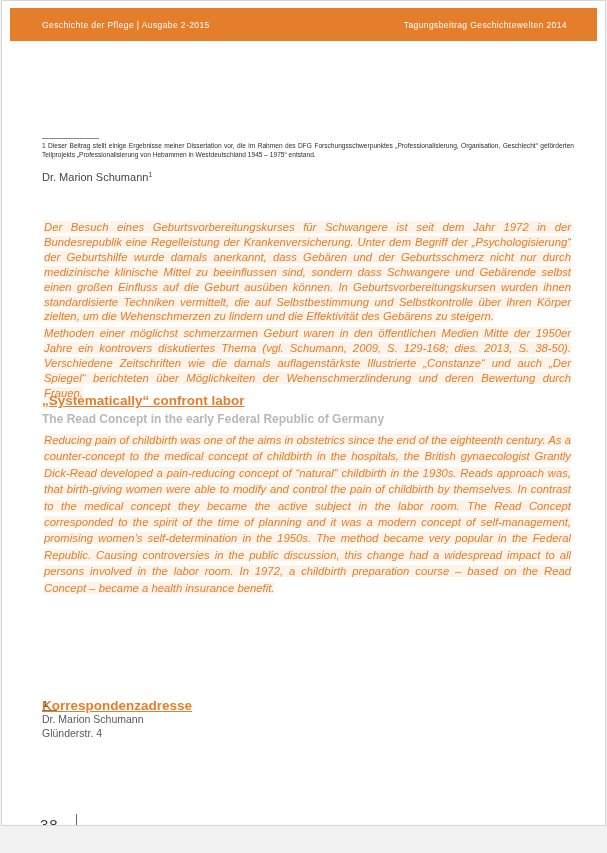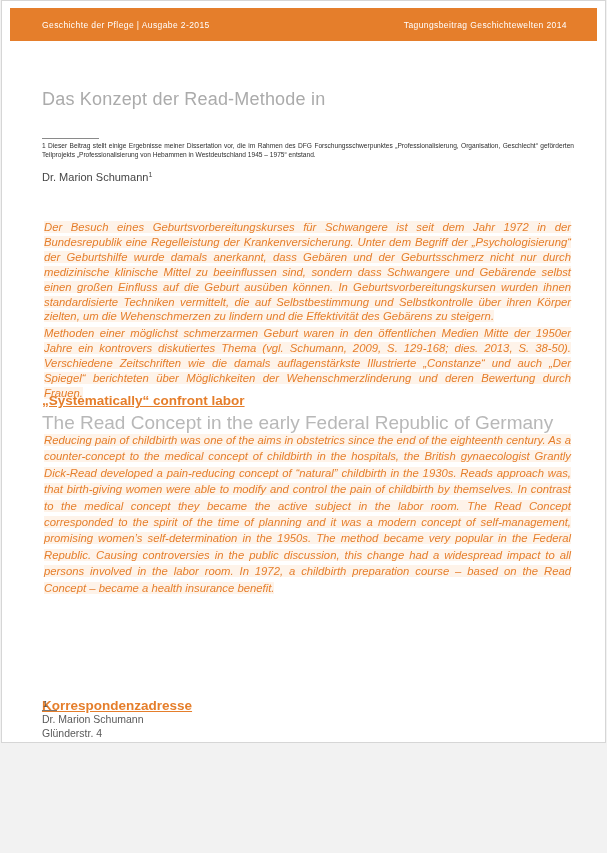--- a/index.html
+++ b/index.html
@@ -1,19 +1,19 @@
 <!DOCTYPE html>
 <html style="--accent: #E57E2B; --title_text: #3E3E3E; --subtitle_text: #ABABAB; --body_text: #454545; --footer_text: #3A3A3A;"><head>
 <meta charset="utf-8">
 <style>
   html, body { margin: 0; padding: 0; background: #f2f2f2; }
   * { box-sizing: border-box; }
   .page {
     position: relative;
-    width: 605px; height: 743px;
+    width: 605px; height: 826px;
     margin: 0 auto;
     background: #ffffff;
     border: 1px solid #d6d6d6;
     font-family: "Liberation Sans", sans-serif;
     overflow: hidden;
   }
   .header-bar {
     position: absolute; left: 8px; top: 7px; right: 8px; height: 33px;
     background: var(--accent, #E57E2B);
     color: #ffffff;
@@ -58,55 +58,54 @@
   .hl { background: rgba(247, 181, 120, 0.16); }
   .orange-heading {
     position: absolute; left: 40px; width: 531px;
     font-size: 13.5px; font-weight: 700; color: var(--accent, #E57E2B);
     margin: 0;
     text-decoration: underline;
   }
   .heading-en { top: 392px; }
   .subheading-en {
     position: absolute; left: 40px; top: 411px; width: 531px;
-    font-size: 19px; font-weight: 400; color: #b8b8b8;
+    font-size: 12px; font-weight: 700; color: #b8b8b8;
   }
   .heading-korr { top: 697px; }
   .corr-ref {
     position: absolute; left: 40px; top: 698px;
     font-size: 9px; color: #555555;
     border-bottom: 1px solid #777777;
     padding: 0 9px 1px 1px;
   }
   .address {
     position: absolute; left: 40px; top: 712px; width: 300px;
     font-size: 10.5px; line-height: 13.5px; color: #5a5a5a;
   }
   .footer {
     position: absolute; left: 38px; top: 813px;
     display: flex; align-items: flex-start;
     color: var(--footer_text, #3A3A3A);
   }
-  .pagenum { font-size: 11px; letter-spacing: 1px; width: 28px; padding-top: 2px; }
+  .pagenum { font-size: 15px; letter-spacing: 1px; width: 28px; padding-top: 2px; }
   .footer-rule { width: 1px; height: 27px; background: #666666; margin: 0 16px 0 8px; }
   .footer-text { font-size: 8.8px; letter-spacing: 2.1px; padding-top: 2px; }
 </style>
 </head>
 <body>
 
 <div class="page">
 
   <div class="header-bar">
     <span>Geschichte der Pflege | Ausgabe 2-2015</span>
     <span>Tagungsbeitrag Geschichtewelten 2014</span>
   </div>
 
 
   <div class="subtitle">
-    <div>Das Konzept der Read-Methode in</div>
   </div>
 
   <div class="footnote-rule"></div>
 
   <p class="footnote">1 Dieser Beitrag stellt einige Ergebnisse meiner Dissertation vor, die im Rahmen des DFG Forschungsschwerpunktes „Professionalisierung, Organisation, Geschlecht“ geförderten Teilprojekts „Professionalisierung von Hebammen in Westdeutschland 1945 – 1975“ entstand.</p>
 
   <p class="author"><span>Dr. Marion Schumann</span><sup>1</sup></p>
 
   <div class="abstract abstract-de">
     <p><span class="hl">Der Besuch eines Geburtsvorbereitungskurses für Schwangere ist seit dem Jahr 1972 in der Bundesrepublik eine Regelleistung der Krankenversicherung. Unter dem Begriff der „Psychologisierung“ der Geburtshilfe wurde damals anerkannt, dass Gebären und der Geburtsschmerz nicht nur durch medizinische klinische Mittel zu beeinflussen sind, sondern dass Schwangere und Gebärende selbst einen großen Einfluss auf die Geburt ausüben können. In Geburtsvorbereitungskursen wurden ihnen standardisierte Techniken vermittelt, die auf Selbstbestimmung und Selbstkontrolle über ihren Körper zielten, um die Wehenschmerzen zu lindern und die Effektivität des Gebärens zu steigern.</span></p>

